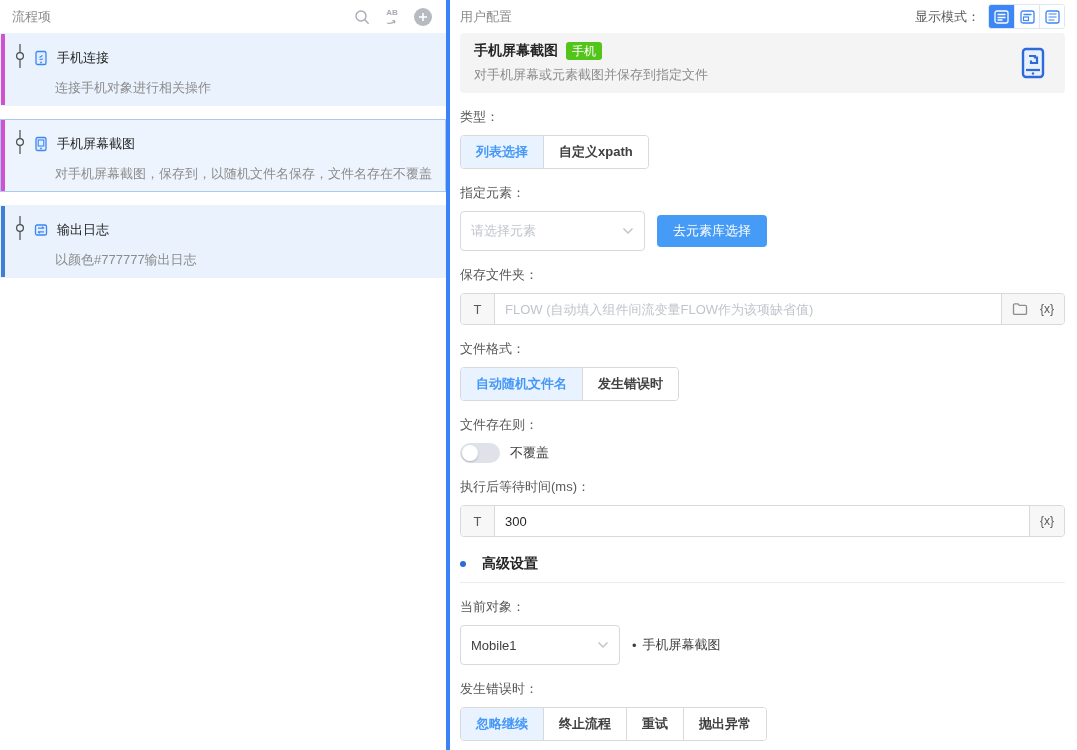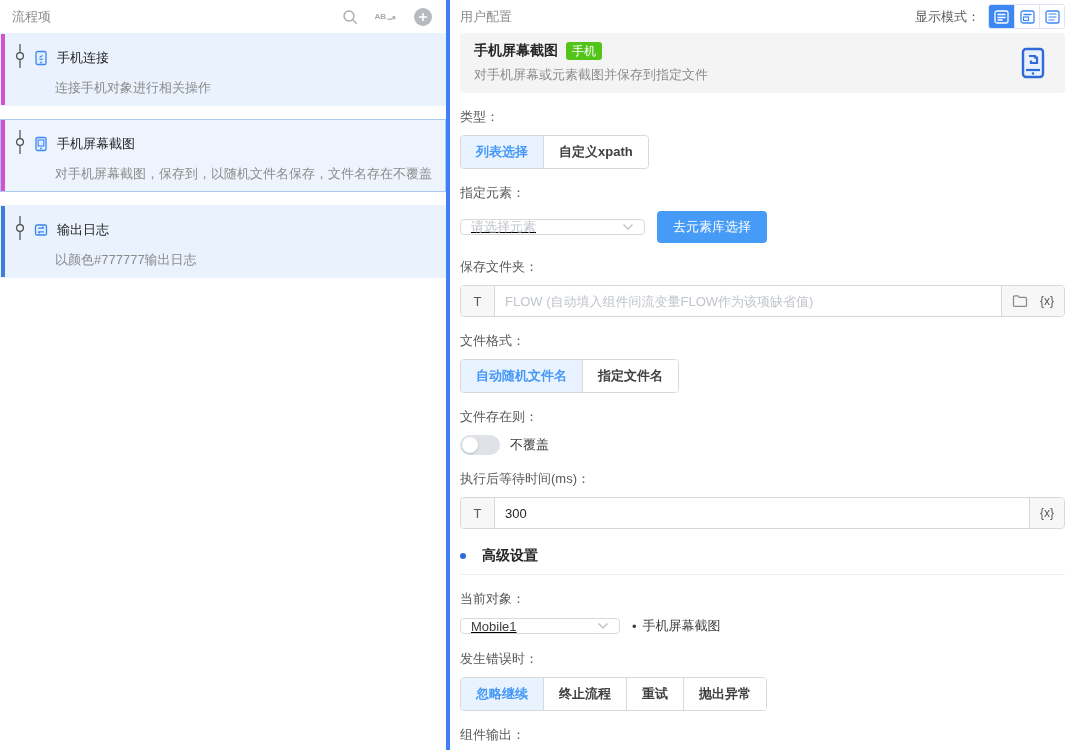--- a/index.html
+++ b/index.html
@@ -5,21 +5,21 @@
   * { margin:0; padding:0; box-sizing:border-box; }
   body { font-family:"Liberation Sans","DejaVu Sans",sans-serif; background:#fff; }
   .app { width:1077px; height:750px; display:flex; background:#fff; overflow:hidden; }
 
   
   .sidebar { width:450px; flex:0 0 450px; border-right:4px solid #3b82f6; display:flex; flex-direction:column; }
   .sidebar-header { height:33px; display:flex; align-items:center; padding:0 14px 0 12px; }
   .sidebar-title { font-size:13px; color:#8c8c8c; flex:1; }
   .sidebar-tools { display:flex; align-items:center; gap:16px; }
   .tool-icon { display:grid; place-items:center; cursor:pointer; }
-  .ab-icon { display:flex; flex-direction:row; align-items:center; line-height:1; color:#a8abb2; }
+  .ab-icon { display:flex; flex-direction:column; align-items:center; line-height:1; color:#a8abb2; }
   .ab-icon .ab-txt { font-size:8px; font-weight:bold; letter-spacing:0; }
   .plus-circle { width:18px; height:18px; border-radius:50%; background:#b6bac1; display:grid; place-items:center; }
 
   .flow-list { display:flex; flex-direction:column; gap:13px; }
   .flow-item { position:relative; background:#e9f2fd; padding:8px 10px 8px 0; display:flex; cursor:pointer; border:1px solid transparent; }
   .flow-item.selected { border:1px solid #a9c9f0; background:#edf4fe; }
   .accent { position:absolute; left:0; top:0; bottom:0; width:4px; }
   .flow-body { display:flex; flex-direction:column; padding-left:14px; }
   .flow-title-row { display:flex; align-items:center; gap:8px; }
   .node-connector { flex:0 0 10px; }
@@ -46,21 +46,21 @@
   .card-icon { display:grid; place-items:center; padding-right:4px; }
 
   .form { flex:1; overflow:hidden; }
   .field-label { font-size:13px; color:#595959; margin:15px 0 9px; }
   .tab-group { display:inline-flex; border:1px solid #d9d9d9; border-radius:4px; overflow:hidden; background:#fff; }
   .tab { padding:7px 15px; font-size:13px; color:#404040; background:#fff; cursor:pointer; white-space:nowrap;font-weight:bold; }
   .tab + .tab { border-left:1px solid #d9d9d9; }
   .tab.active { background:#e8f3ff; color:#4698f7; }
 
   .row { display:flex; align-items:center; gap:12px; }
-  .select { height:16px; border:1px solid #d9d9d9; border-radius:4px; background:#fff; display:flex; align-items:center; justify-content:space-between; padding:0 10px; cursor:pointer;text-decoration:underline; }
+  .select { height:40px; border:1px solid #d9d9d9; border-radius:4px; background:#fff; display:flex; align-items:center; justify-content:space-between; padding:0 10px; cursor:pointer; }
   .select.w185 { width:185px; }
   .select.w160 { width:160px; }
   .select-placeholder { font-size:13px; color:#c0c4cc; }
   .select-value { font-size:13px; color:#404040; }
   .btn-primary { height:32px; background:#469bf7; border:none; border-radius:4px; color:#fff; font-size:13px; padding:0 16px; cursor:pointer; font-family:inherit; }
 
   .input-group { display:flex; align-items:stretch; height:32px; border:1px solid #d9d9d9; border-radius:4px; overflow:hidden; background:#fff; }
   .ig-prefix { flex:0 0 34px; background:#f7f7f8; border-right:1px solid #d9d9d9; display:grid; place-items:center; font-size:13px; color:#595959; }
   .ig-input { flex:1; border:none; outline:none; padding:0 10px; font-size:13px; color:#262626; font-family:inherit; background:#fff; }
   .ig-input::placeholder { color:#c0c4cc; }
@@ -271,21 +271,21 @@
               <path d="M1.5 3 a1.2 1.2 0 0 1 1.2-1.2 h3.2 l1.4 1.6 h6 a1.2 1.2 0 0 1 1.2 1.2 v6.6 a1.2 1.2 0 0 1 -1.2 1.2 h-10.6 a1.2 1.2 0 0 1 -1.2 -1.2 z" fill="none" stroke="#8c8c8c" stroke-width="1.3"></path>
             </svg>
           <span class="fx-label">{x}</span>
         </span>
       </div>
 
       
       <div class="field-label">文件格式：</div>
       <div class="tab-group">
         <span class="tab active">自动随机文件名</span>
-        <span class="tab">指定文件名</span>
+        <span class="tab">发生错误时</span>
       </div>
 
       
       <div class="field-label">文件存在则：</div>
       <div class="toggle-row">
         <span class="toggle">
             <span class="toggle-knob"></span>
           </span>
         <span class="toggle-label">不覆盖</span>
       </div>

